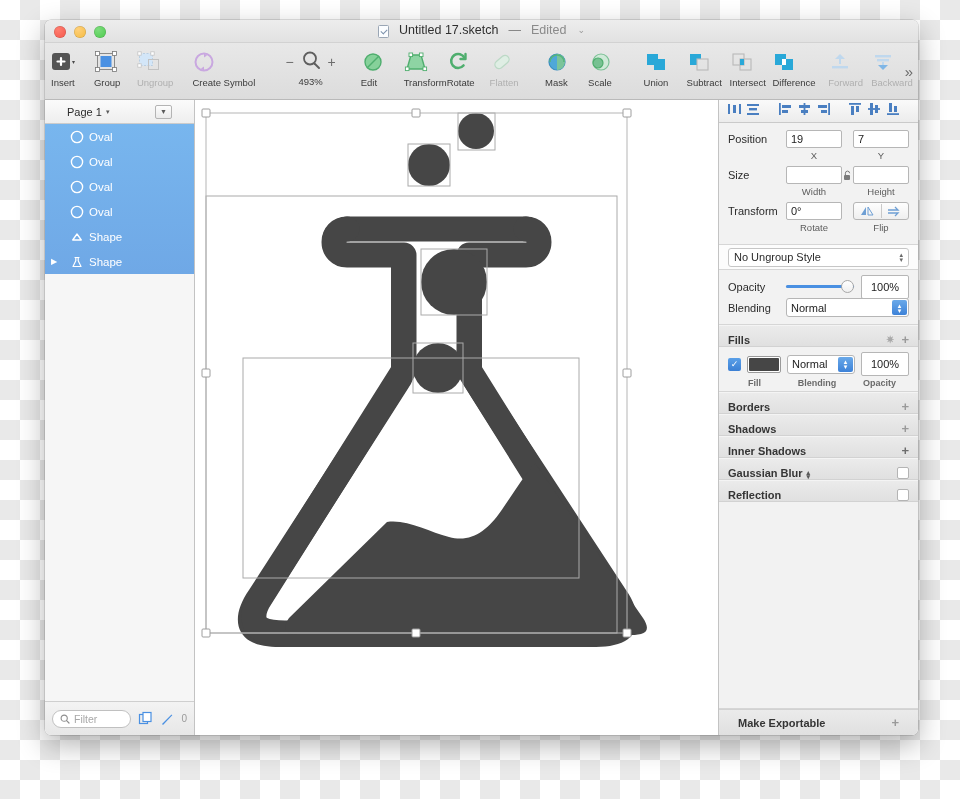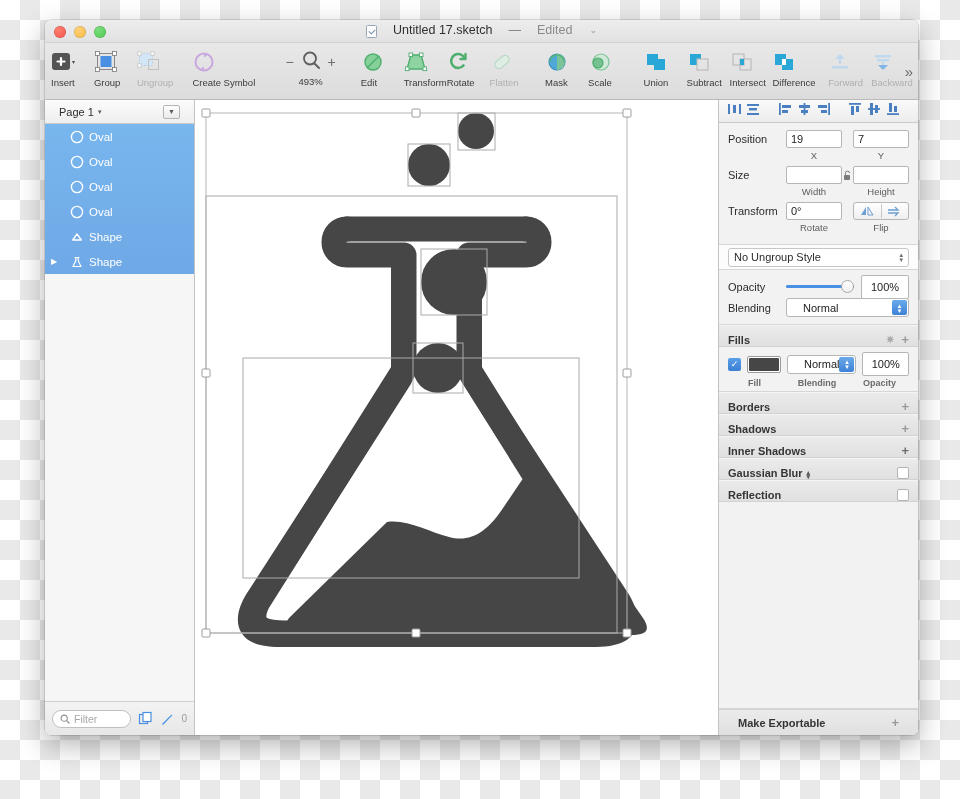--- a/index.html
+++ b/index.html
@@ -42,21 +42,21 @@
   }
   .traffic { position: absolute; left: 9px; top: 6px; display: flex; gap: 8px; }
   .tl { width: 12px; height: 12px; border-radius: 50%; }
   .tl.red    { background: radial-gradient(circle at 35% 30%, #ff7e70, #f4564a); box-shadow: inset 0 0 0 .5px rgba(0,0,0,.18); }
   .tl.yellow { background: radial-gradient(circle at 35% 30%, #ffd07a, #f4ba3f); box-shadow: inset 0 0 0 .5px rgba(0,0,0,.18); }
   .tl.green  { background: radial-gradient(circle at 35% 30%, #7ddd7d, #4cc94c); box-shadow: inset 0 0 0 .5px rgba(0,0,0,.18); }
   .doc-title {
     position: absolute; left: 0; right: 0; top: 3px;
     text-align: center;
     font-size: 12.5px; color: #3a3a3a;
-    display: flex; align-items: center; justify-content: center; gap: 16px;
+    display: flex; align-items: center; justify-content: center; gap: 10px;
   }
   .doc-icon {
     width: 11px; height: 13px; border: 1px solid #9aa6b5; border-radius: 1.5px;
     background: #fbfdff; display: inline-block; position: relative; top: 1px;
   }
   .doc-icon::after {
     content:""; position:absolute; left:2px; top:3px; width:5px; height:3px;
     border-left:1.5px solid #7d93ad; border-bottom:1.5px solid #7d93ad;
     transform: rotate(-45deg);
   }
@@ -99,21 +99,21 @@
   .sidebar {
     width: 150px; flex: none;
     background: #f6f6f6;
     border-right: 1px solid #c3c3c3;
     display: flex; flex-direction: column;
   }
   .page-head {
     height: 24px; flex: none;
     background: linear-gradient(to bottom,#fbfbfb,#eeeeee);
     border-bottom: 1px solid #cbcbcb;
-    display: flex; align-items: center; padding: 0 14px; justify-content: flex-end;
+    display: flex; align-items: center; padding: 0 22px; justify-content: flex-end;
   }
   .page-name { font-size: 11px; color: #2c2c2c; }
   .page-caret { font-size: 7px; color: #5a5a5a; margin-left: 4px; }
   .page-btn {
     margin-left: auto; width: 17px; height: 14px;
     border: 1px solid #b4b4b4; border-radius: 2px;
     background: linear-gradient(to bottom,#fdfdfd,#eaeaea);
     display:flex; align-items:center; justify-content:center;
   }
   .page-btn i { font-style: normal; font-size: 7px; color: #5a5a5a; }
@@ -207,21 +207,21 @@
   .slider .track { position: absolute; left: 0; right: 0; height: 3px; border-radius: 2px; background: #c9c9c9; }
   .slider .fill { position: absolute; left: 0; height: 3px; border-radius: 2px; background: #4a90e2; width: 100%; }
   .slider .knob {
     position: absolute; right: 0; width: 13px; height: 13px; border-radius: 50%;
     background: linear-gradient(to bottom,#ffffff,#f0f0f0); border: 1px solid #a8a8a8;
   }
   .pctfld { width: 48px; height: 24px; border: 1px solid #b6b6b6; border-radius: 2px;
     background: #fff; font-size: 11px; display: flex; align-items: center; justify-content: center; color: #222; }
   .selbox {
     flex: 1; height: 19px; border: 1px solid #b6b6b6; border-radius: 3px; background: #ffffff;
-    display: flex; align-items: center; padding: 0 16px; font-size: 11px; color: #222; position: relative;
+    display: flex; align-items: center; padding: 0 4px; font-size: 11px; color: #222; position: relative;
   }
   .selbox .bluebtn {
     position: absolute; right: 1px; top: 1px; bottom: 1px; width: 15px;
     background: linear-gradient(to bottom,#6aa9e9,#3d82d8); border-radius: 2px;
     display: flex; flex-direction: column; align-items: center; justify-content: center;
     color: #fff; font-size: 7px; line-height: 5px;
   }
 
   .hdr {
     height: 22px; background: linear-gradient(to bottom,#ebebeb,#e0e0e0);

